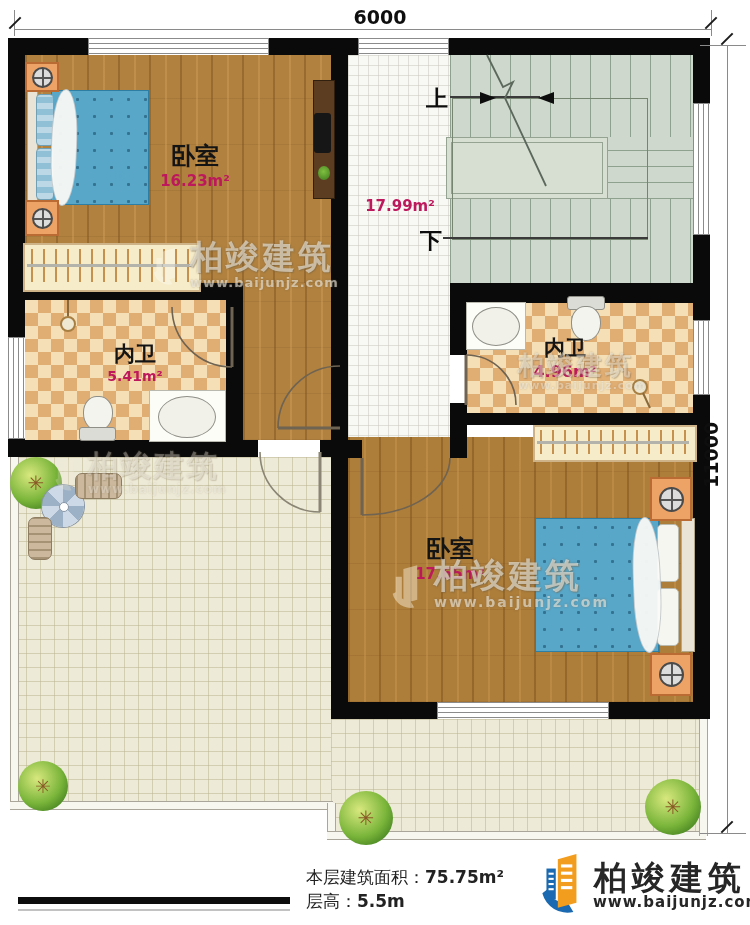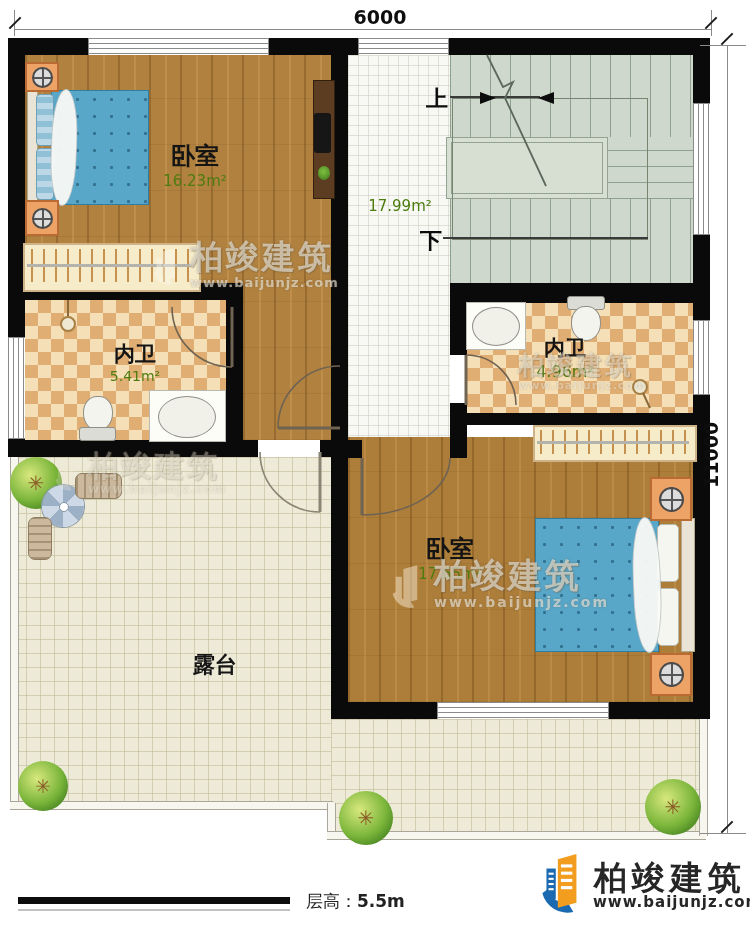--- a/index.html
+++ b/index.html
@@ -25,21 +25,21 @@
   .treadV{position:absolute;background-image:repeating-linear-gradient(90deg,#8ea08e 0 1px,transparent 1px 20px);}
   .treadH{position:absolute;background-image:repeating-linear-gradient(0deg,#8ea08e 0 1px,transparent 1px 16px);}
   .landing{position:absolute;background:#d6dfd2;border:1px solid #95a392;box-shadow:inset 0 0 0 4px #d6dfd2, inset 0 0 0 5px #95a392;}
   .rail{position:absolute;border:1px solid #75856f;}
   .leader{position:absolute;background:#3a3a3a;}
   .parapet{position:absolute;background:#f7f6ef;}
   .pL{border-left:1px solid #aaa79a;border-right:1px solid #aaa79a;}
   .pT{border-top:1px solid #aaa79a;border-bottom:1px solid #aaa79a;}
   
   .rname{font-weight:bold;color:#141414;}
-  .rarea{font-weight:normal;color:#4d7c0f;}
+  .rarea{font-weight:bold;color:#be185d;}
   .updown{position:absolute;font-weight:bold;color:#0c0c0c;font-size:22px;}
   
   .bedQuilt{position:absolute;background-color:#58a6c8;border:1px solid #2e7da2;
     background-image:radial-gradient(rgba(16,62,92,.5) 1.3px,transparent 1.8px);background-size:17px 17px;}
   .fold{position:absolute;background:rgba(250,250,246,.94);border-radius:50%/42%;border:1px solid rgba(160,170,175,.6);}
   .pillowB{position:absolute;background:repeating-linear-gradient(0deg,#bcd8e6 0 6px,#8fc0d6 6px 12px);border:1px solid #6fa0b6;border-radius:4px;}
   .pillowW{position:absolute;background:#f6f6f1;border:1px solid #b9b9ae;border-radius:5px;}
   .headb{position:absolute;background:#e9e4d5;border:1px solid #b4a88c;}
   .ns{position:absolute;background:#eda266;border:2px solid #b96b33;}
   .lamp{position:absolute;border-radius:50%;background:
@@ -237,21 +237,20 @@
     <div class="rarea" style="font-size:14px;">5.41m²</div>
   </div>
   <div class="abs" style="left:510px;top:334px;width:110px;text-align:center;">
     <div class="rname" style="font-size:21px;">内卫</div>
     <div class="rarea" style="font-size:16px;">4.96m²</div>
   </div>
   <div class="abs" style="left:395px;top:533px;width:110px;text-align:center;">
     <div class="rname" style="font-size:24px;">卧室</div>
     <div class="rarea" style="font-size:15px;">17.65m²</div>
   </div>
-  <div class="rname abs" style="left:150px;top:650px;width:130px;text-align:center;font-size:22px;">露台</div>
 
   <div class="wm" style="left:150px;top:240px;">
     <svg width="34" height="52" viewBox="0 0 52 60" style="opacity:.4;">
       <path d="M6,40 A24,24 0 0 0 34,58 L29,49 A16,16 0 0 1 12,37 Z" fill="#fffdf4"></path>
       <polygon points="20,8 38,3 38,48 20,53" fill="#fffdf4"></polygon>
         <rect x="10" y="18" width="8" height="28" fill="#fffdf4"></rect>
     </svg>
     <div class="wmtxt">
       <div class="t" style="font-size:33px;">柏竣建筑</div>
       <div class="u" style="font-size:13px;">www.baijunjz.com</div>
@@ -295,20 +294,21 @@
 
   <div class="dimline" style="left:727px;top:45px;width:1px;height:789px;"></div>
   <div class="dimline" style="left:700px;top:45px;width:46px;height:1px;"></div>
   <div class="dimline" style="left:700px;top:833px;width:46px;height:1px;"></div>
   <div class="tick" style="left:719px;top:38px;"></div>
   <div class="tick" style="left:719px;top:826px;"></div>
   <div class="dimtxt dimV" style="left:700px;top:392px;height:96px;">11000</div>
 
   <div class="tbar" style="left:18px;top:897px;width:272px;height:7px;"></div>
   <div class="tbar2" style="left:18px;top:909px;width:272px;height:2px;"></div>
+  <div class="info" style="left:306px;top:866px;"><span>本层建筑面积：</span><span style="font-weight:bold;">75.75m²</span></div>
   <div class="info" style="left:306px;top:890px;"><span>层高：</span><span style="font-weight:bold;">5.5m</span></div>
   <div class="abs" style="left:536px;top:852px;width:54px;height:62px;">
     <svg width="54" height="62" viewBox="0 0 52 60">
       <path d="M6,40 A25,25 0 0 0 36,58 L30,48 A16,16 0 0 1 11,36 Z" fill="#1b6ab1"></path>
       <polygon points="21,7 39,2 39,49 21,54" fill="#f29d1e"></polygon>
       <rect x="24" y="12" width="11" height="3" fill="#fff"></rect>
         <rect x="24" y="19" width="11" height="3" fill="#fff"></rect>
       <rect x="24" y="26" width="11" height="3" fill="#fff"></rect>
         <rect x="24" y="33" width="11" height="3" fill="#fff"></rect>
       <rect x="10" y="16" width="9" height="30" fill="#1b6ab1"></rect>

